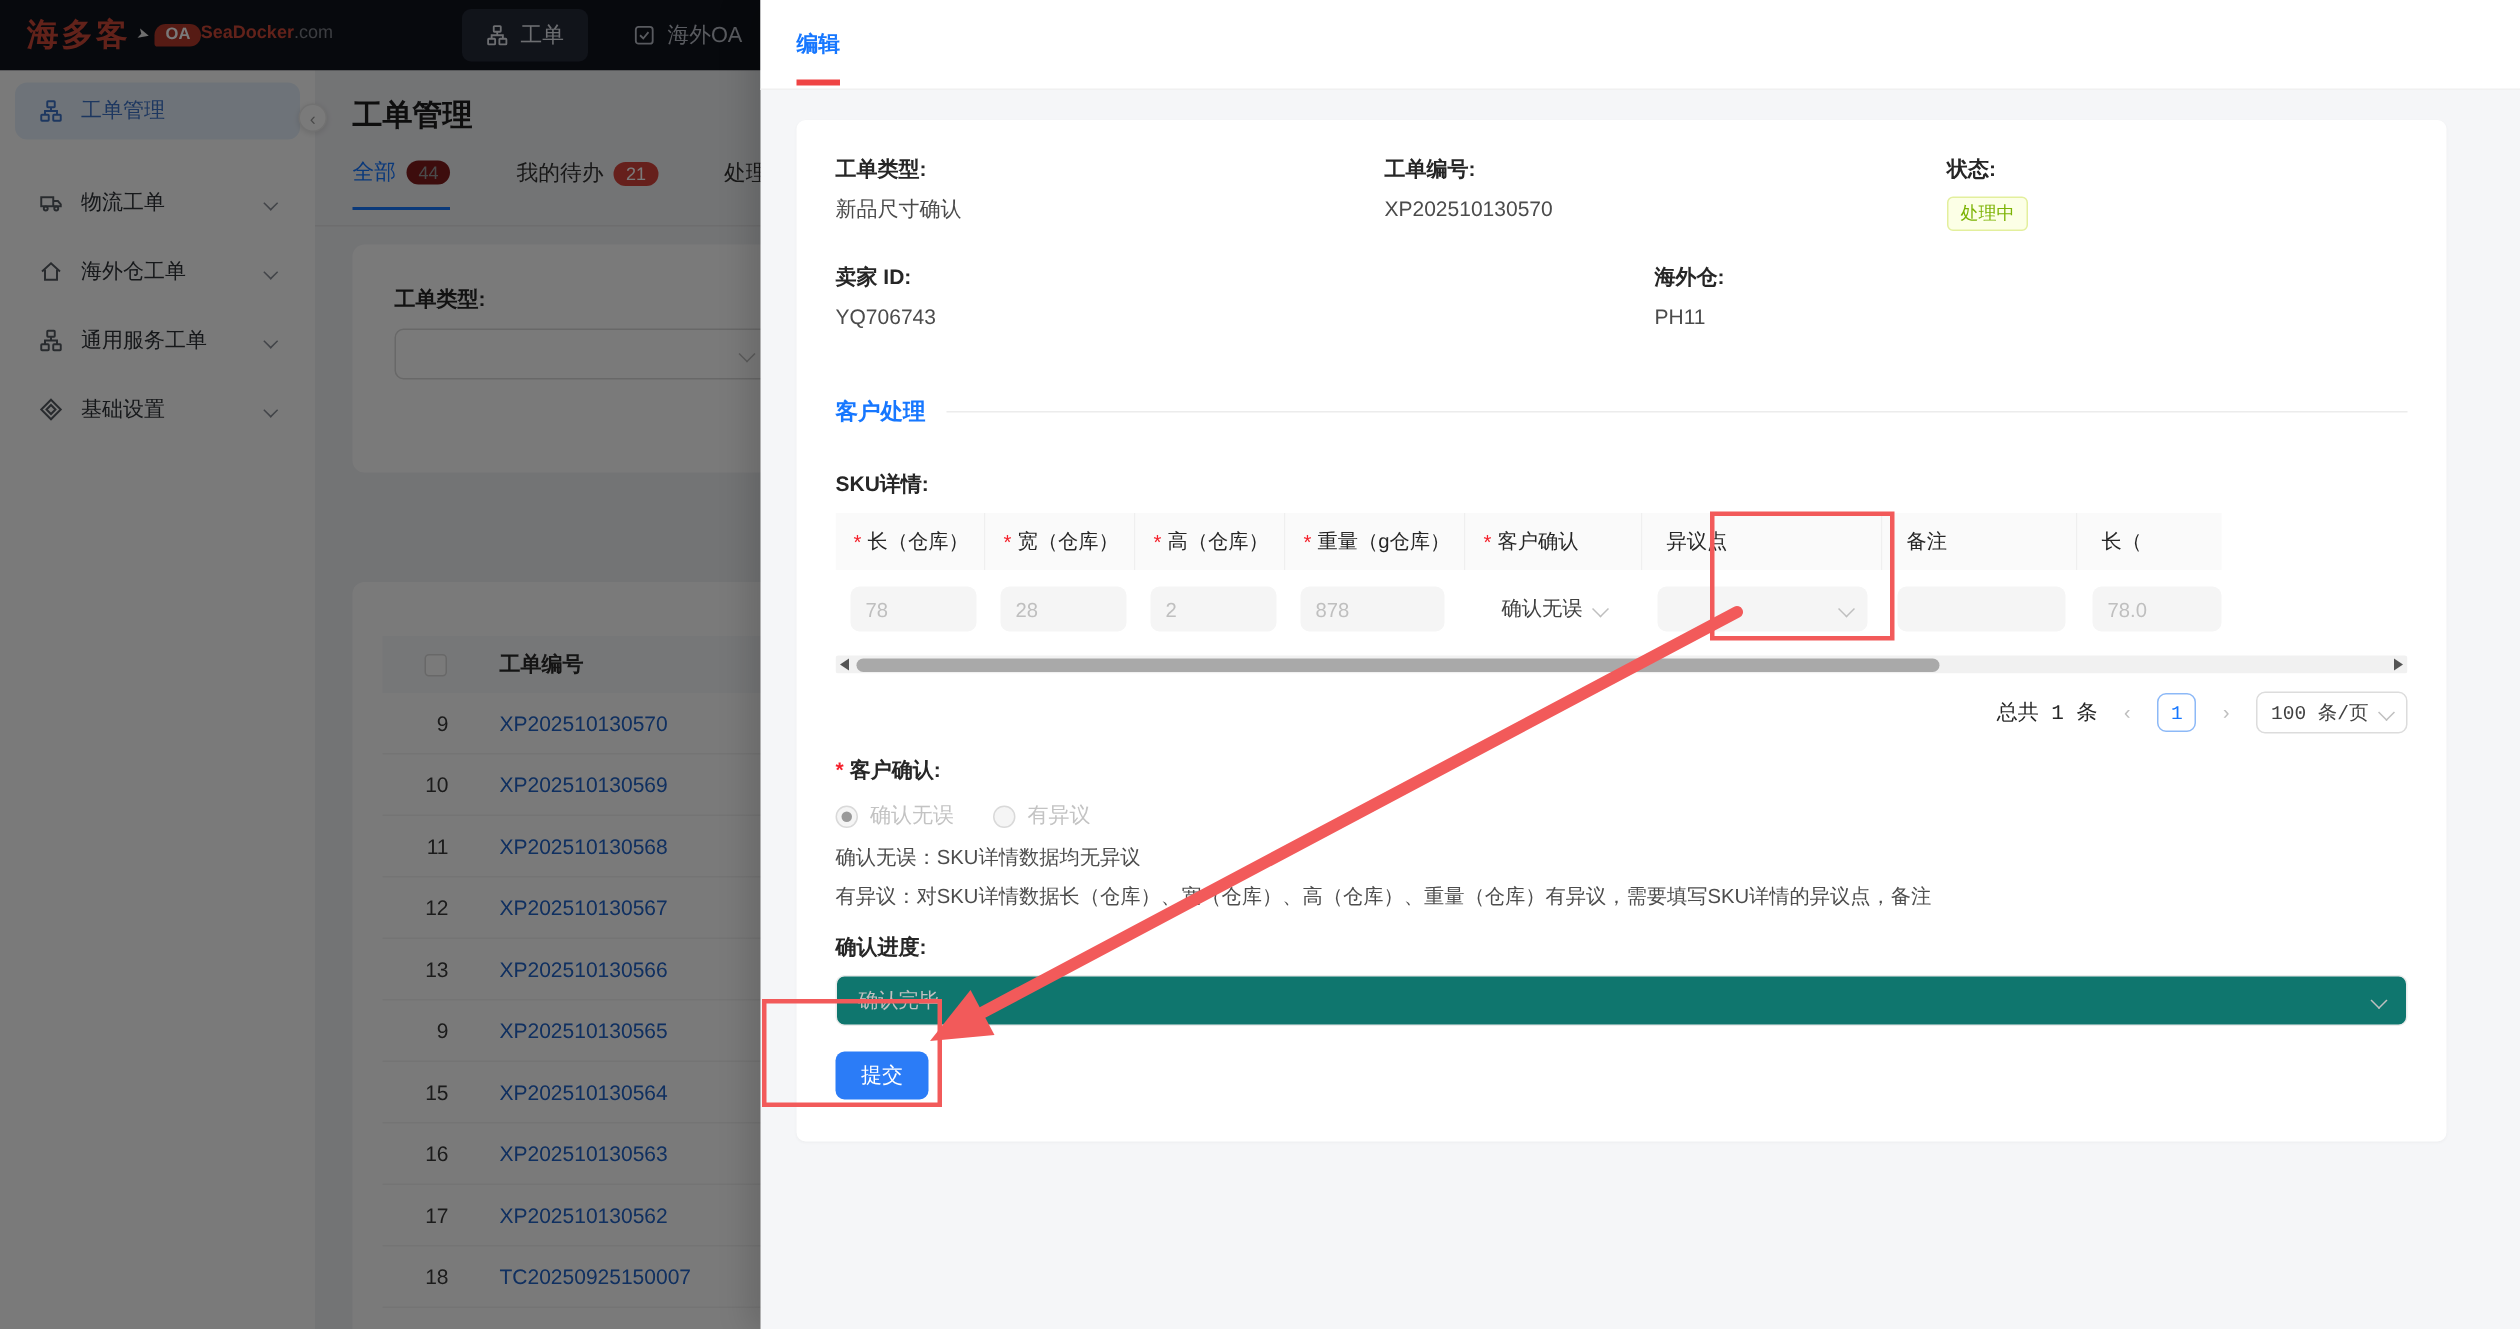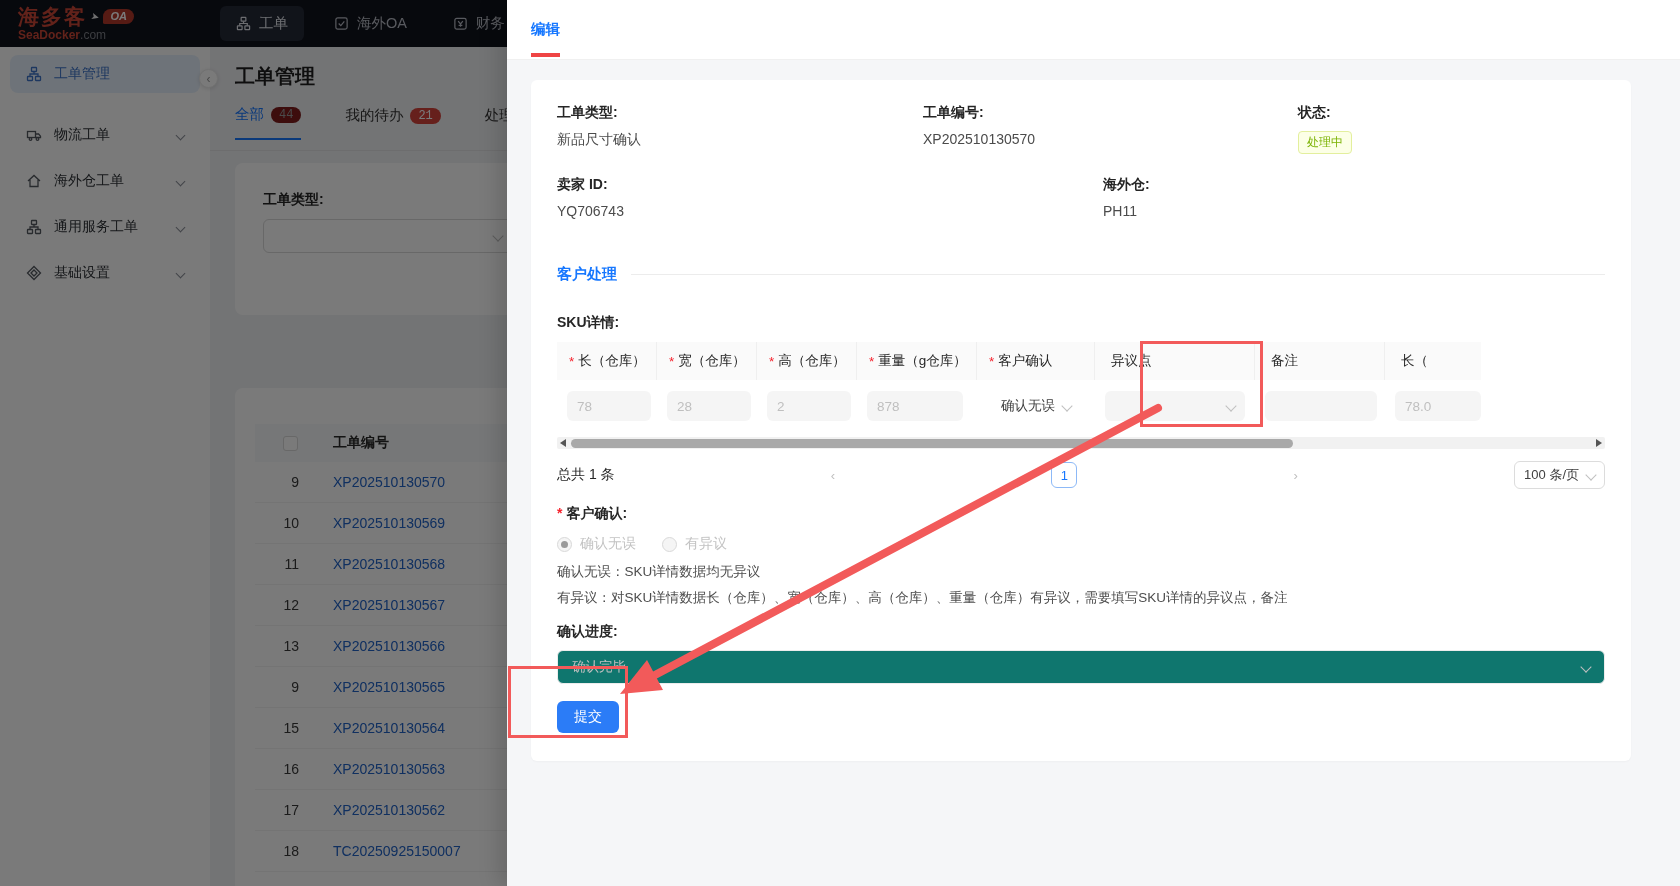--- a/index.html
+++ b/index.html
@@ -1,25 +1,25 @@
 <!DOCTYPE html>
 <html><head>
 <meta charset="utf-8">
 <style>
   * { margin:0; padding:0; box-sizing:border-box; }
   html,body { width:1680px; height:886px; overflow:hidden; }
   body { position:relative; font-family:"Liberation Sans","DejaVu Sans",sans-serif; background:#f1f2f5; font-size:14px; color:#262626; }
 
   
   .navbar { position:absolute; left:0; top:0; width:1680px; height:47px; background:#10131c; display:flex; align-items:center; z-index:1; }
-  .logo { display:flex; flex-direction:column; margin-left:18px; line-height:1; }
+  .logo { display:flex; flex-direction:row; margin-left:18px; line-height:1; }
   .logo-top { display:flex; align-items:center; gap:4px; }
   .brand { color:#cd4737; font-size:21px; font-weight:bold; letter-spacing:2px; }
   .cursor-glyph { color:#e8e8e8; font-size:10px; transform:rotate(15deg); }
-  .oa-badge { background:#b5392b; color:#fff; font-size:11px; font-weight:bold; padding:2px 7px; border-radius:8px 8px 8px 2px;font-style:italic; }
+  .oa-badge { background:#b5392b; color:#fff; font-size:11px; font-weight:bold; padding:2px 7px; border-radius:8px 8px 8px 2px; }
   .logo-bottom { font-size:12px; margin-top:2px; }
   .subbrand { color:#cd4737; font-weight:bold; }
   .subtld { color:#7d8088;text-align:center; }
   .nav-items { display:flex; align-items:center; margin-left:86px; gap:14px; }
   .nav-item { display:flex; align-items:center; gap:8px; color:#b9bdc6; font-size:14.5px; padding:8px 16px; border-radius:6px; }
   .nav-item.active { background:#242a38; color:#e3e6ec; }
   .nav-item svg { stroke:currentColor; fill:none; stroke-width:1.3; width:15px; height:15px; }
 
   
   .sidebar { position:absolute; left:0; top:47px; width:210px; height:839px; background:#ffffff; z-index:1; }
@@ -28,21 +28,21 @@
   .side-item svg { stroke:currentColor; fill:none; stroke-width:1.3; width:16px; height:16px; }
   .side-item.active { background:#e7f1fc; border-radius:8px; margin:8px 10px 0 10px; padding-left:16px; color:#3e74c9; height:38px; }
   .side-item.active .s-icon { color:#3e74c9; }
   .side-chev { position:absolute; right:26px; width:7px; height:7px; border-right:1.5px solid #8a8f98; border-bottom:1.5px solid #8a8f98; transform:rotate(45deg); }
   .side-group { margin-top:22px; display:flex; flex-direction:column; gap:6px; }
   .collapse-handle { position:absolute; left:199px; top:69px; width:19px; height:19px; background:#fff; border:1px solid #ededed; border-radius:50%; box-shadow:0 1px 4px rgba(0,0,0,.12); color:#9a9a9a; font-size:12px; display:flex; align-items:center; justify-content:center; z-index:2; }
 
   
   .main { position:absolute; left:210px; top:47px; right:0; bottom:0; background:#f1f2f5; overflow:hidden; z-index:1; }
   .page-title { position:absolute; left:25px; top:16px; font-size:20px; font-weight:bold; color:#1f1f1f; }
-  .tabs { position:absolute; left:25px; top:58px; display:flex; gap:44px; align-items:center;font-family:Liberation Mono, monospace; }
+  .tabs { position:absolute; left:25px; top:58px; display:flex; gap:44px; align-items:center; }
   .tab { display:flex; align-items:center; gap:7px; font-size:14.5px; color:#333; padding-bottom:14px; }
   .tab.active { color:#1677ff; border-bottom:2px solid #1677ff; }
   .badge { font-size:12px; padding:1px 8px; border-radius:10px; background:#7f1d1d; color:#9b9b9b; }
   .badge.red { background:#d6433b; color:#fff; }
   .badge.empty { width:26px; height:18px; padding:0; }
   .tabs-divider { position:absolute; left:0; top:103px; width:100%; height:1px; background:#e4e4e6; }
 
   .filter-card { position:absolute; left:25px; top:116px; width:820px; height:152px; background:#fff; border-radius:8px; }
   .filter-label { position:absolute; left:28px; top:28px; font-weight:bold; color:#262626; }
   .filter-select { position:absolute; left:28px; top:56px; width:252px; height:34px; background:#fff; border:1px solid #d9d9d9; border-radius:6px; }
@@ -95,21 +95,21 @@
   .cell-select-plain { display:flex; align-items:center; gap:8px; color:#404040; font-size:13.5px; padding-left:14px; }
   .cell-select-box { width:140px; justify-content:flex-end; }
   .cell-select-box .chev { margin-left:auto; }
 
   .hscroll { margin-top:5px; height:12px; background:#f1f1f1; position:relative; border-radius:2px; }
   .hs-arrow { position:absolute; top:2px; width:0; height:0; border-top:4px solid transparent; border-bottom:4px solid transparent; }
   .hs-left { left:3px; border-right:6px solid #555; }
   .hs-right { right:3px; border-left:6px solid #555; }
   .hs-thumb { position:absolute; left:14px; top:1.5px; width:722px; height:9px; background:#a9a9a9; border-radius:5px; }
 
-  .pager { margin-top:12px; display:flex; justify-content:space-between; align-items:center; gap:26px; color:#262626; }
+  .pager { margin-top:12px; display:flex; justify-content:flex-end; align-items:center; gap:16px; color:#262626;font-family:Liberation Mono, monospace; }
   .pg-arrow { color:#bfbfbf; font-size:13px; }
   .pg-page { width:26px; height:26px; border:1px solid #8db9f7; border-radius:6px; color:#1677ff; display:flex; align-items:center; justify-content:center; font-size:13px; background:#fff; }
   .pg-size { height:28px; border:1px solid #dcdcdc; border-radius:6px; background:#fff; display:flex; align-items:center; gap:8px; padding:0 9px; font-size:13px; color:#404040; }
 
   .confirm-block { margin-top:16px; }
   .confirm-label { font-weight:bold; color:#262626; }
   .radio-row { margin-top:12px; display:flex; align-items:center; gap:26px; }
   .radio { display:flex; align-items:center; gap:8px; color:#c3c3c3; }
   .radio-circle { width:15px; height:15px; border:1px solid #d9d9d9; border-radius:50%; background:#f5f5f5; display:flex; align-items:center; justify-content:center; }
   .radio-circle.checked::after { content:""; width:7px; height:7px; border-radius:50%; background:#9a9a9a; }

